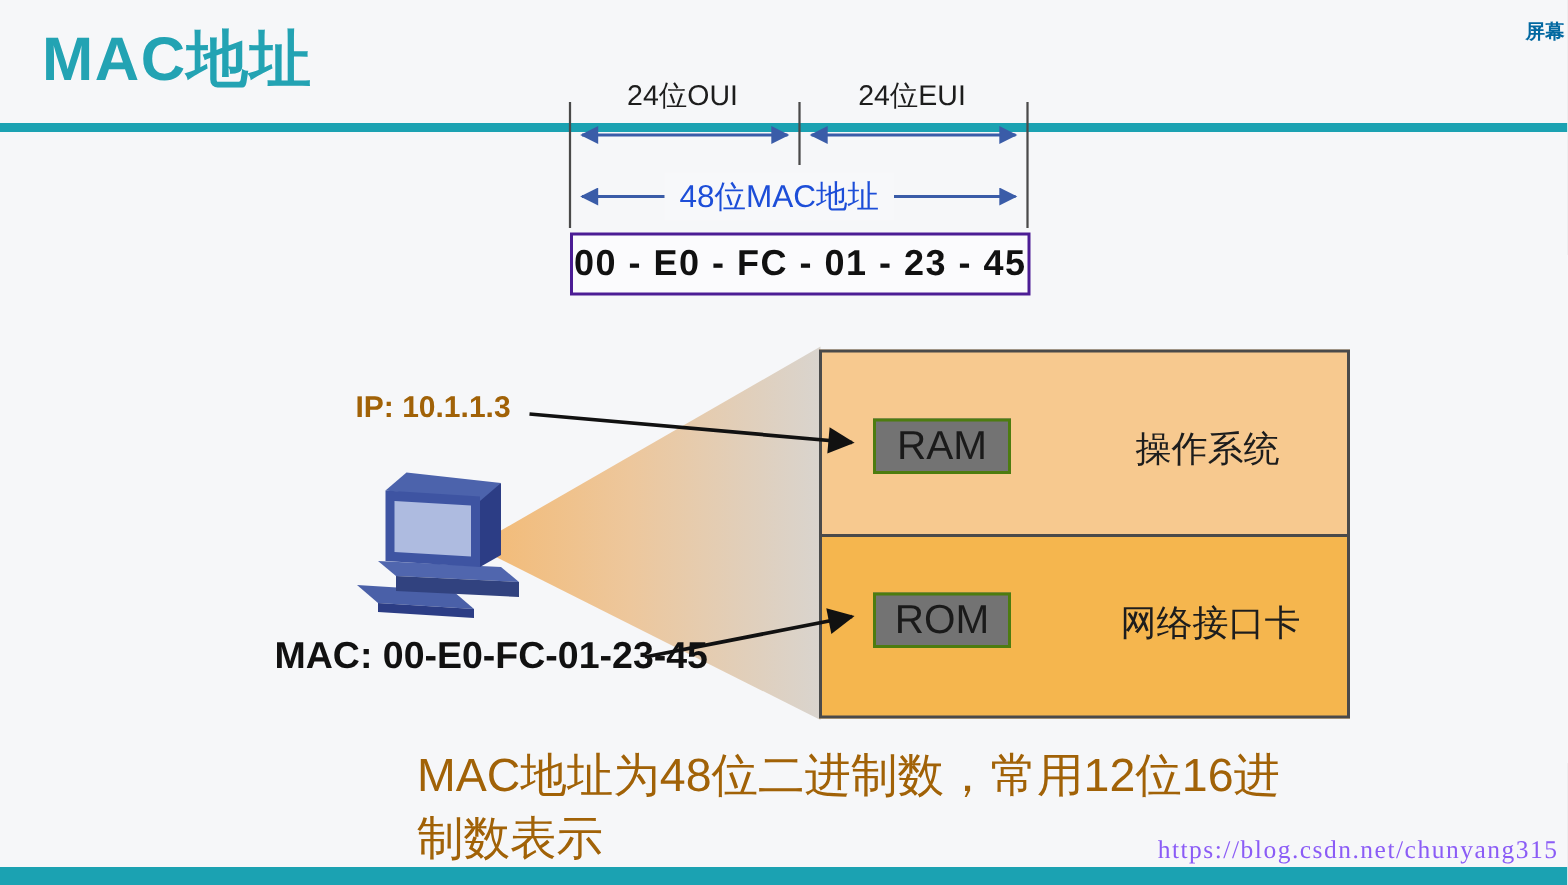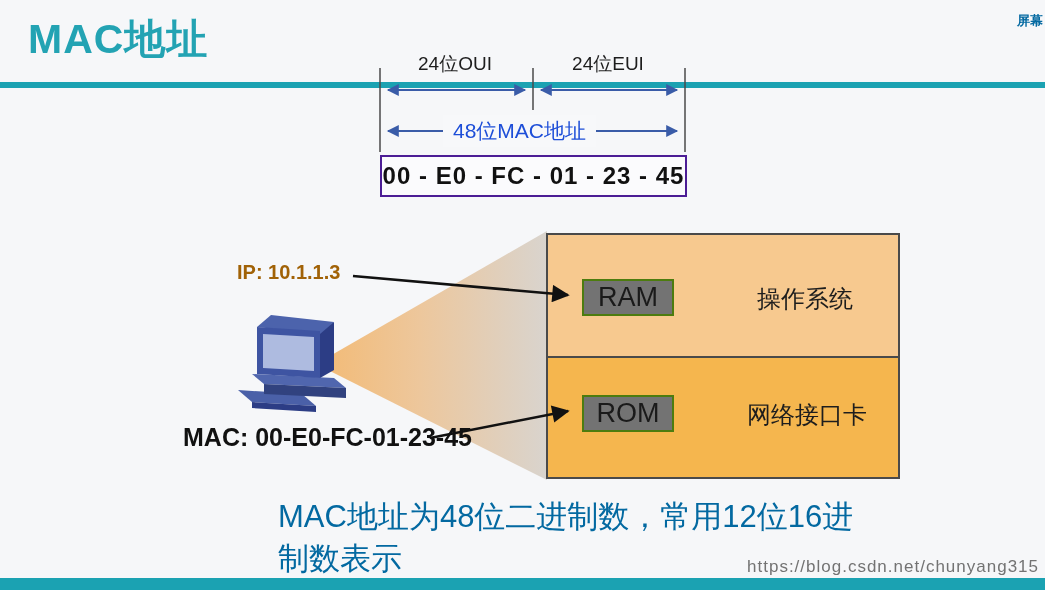--- a/index.html
+++ b/index.html
@@ -38,24 +38,24 @@
     left:582px;width:92px;height:37px;background:#737373;border:2px solid #4d7c0f;
     display:flex;align-items:center;justify-content:center;
     font-size:27px;color:#1a1a1a;z-index:4;box-sizing:border-box;
   }
   .ram-chip{top:279px;}
   .rom-chip{top:395px;}
   .mem-desc{width:200px;text-align:center;font-size:24px;color:#1d1d1d;z-index:4;}
   .ram-desc{left:705px;top:283px;}
   .rom-desc{left:707px;top:399px;}
   
-  .caption{left:278px;top:496px;font-size:31px;line-height:42px;font-weight:500;color:#0369a1;z-index:4;}
+  .caption{left:278px;top:496px;font-size:31px;line-height:42px;font-weight:500;color:#a16207;z-index:4;}
   
-  .watermark{right:6px;top:557px;font-size:17px;letter-spacing:1px;color:#737373;
-    font-family:Liberation Sans, sans-serif;z-index:3;}
+  .watermark{right:6px;top:557px;font-size:17px;letter-spacing:1px;color:#8b5cf6;
+    font-family:Liberation Serif, serif;z-index:3;}
   .watermark2{right:120px;top:573px;font-size:15px;letter-spacing:1px;color:rgba(215,222,225,0.55);
     font-family:"DejaVu Sans Mono","Liberation Mono",monospace;z-index:6;}
   .bottom-bar{left:0;bottom:0;width:1045px;height:12px;background:#1ba2b2;z-index:5;}
   
   .bg-art{left:0;top:0;z-index:1;pointer-events:none;}
   .fg-art{left:0;top:0;z-index:3;pointer-events:none;}
 </style>
 </head>
 <body>
 

